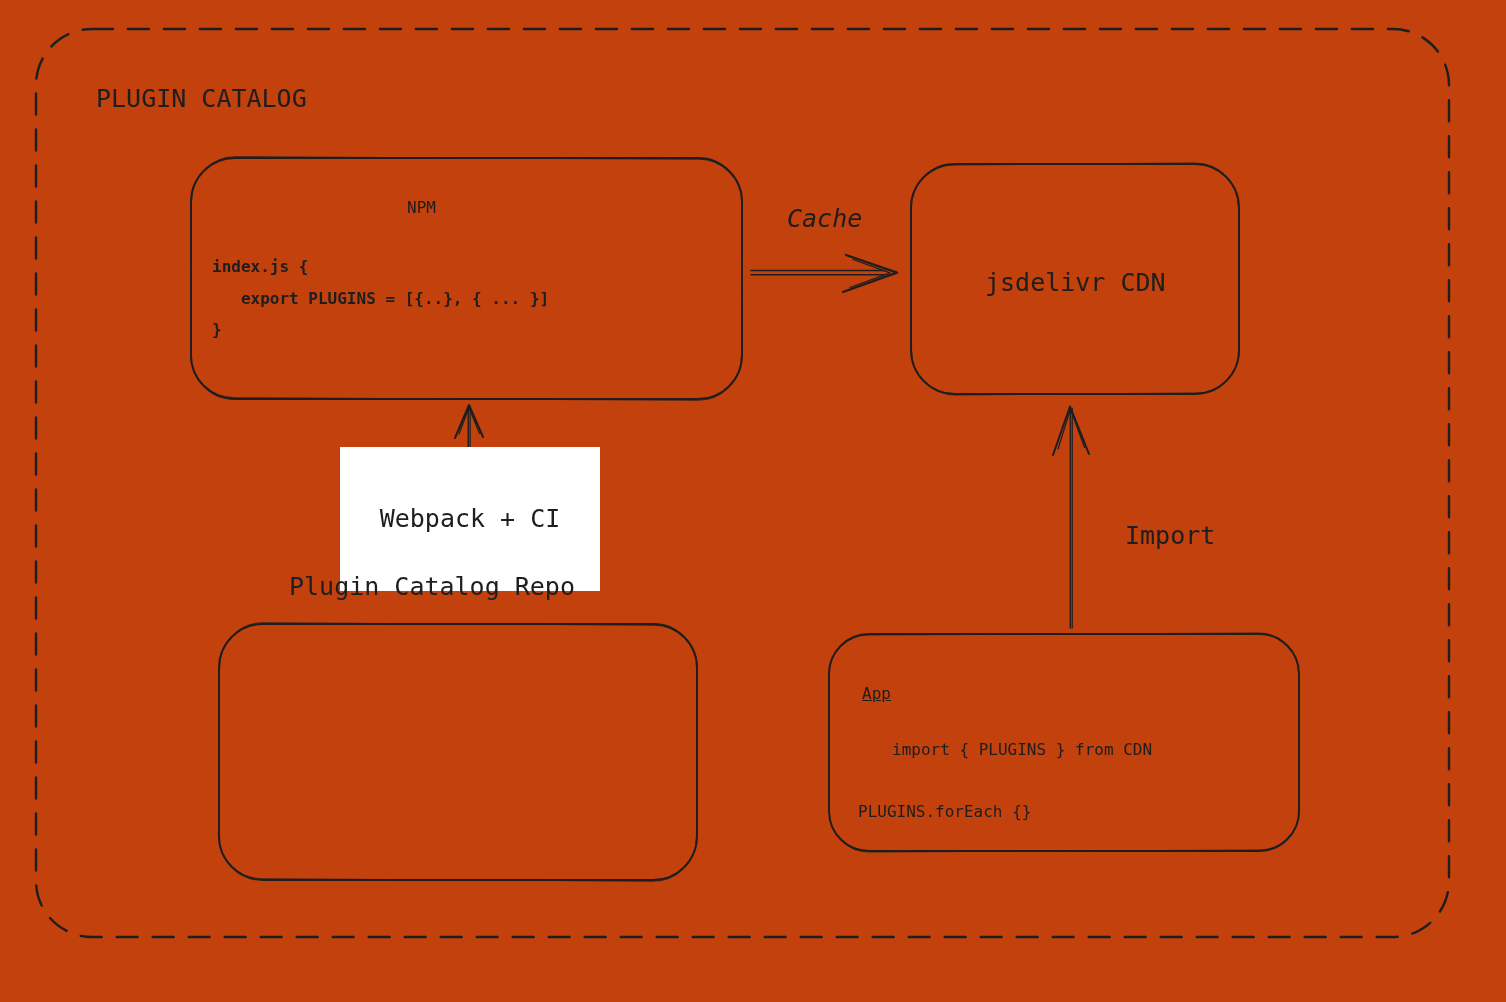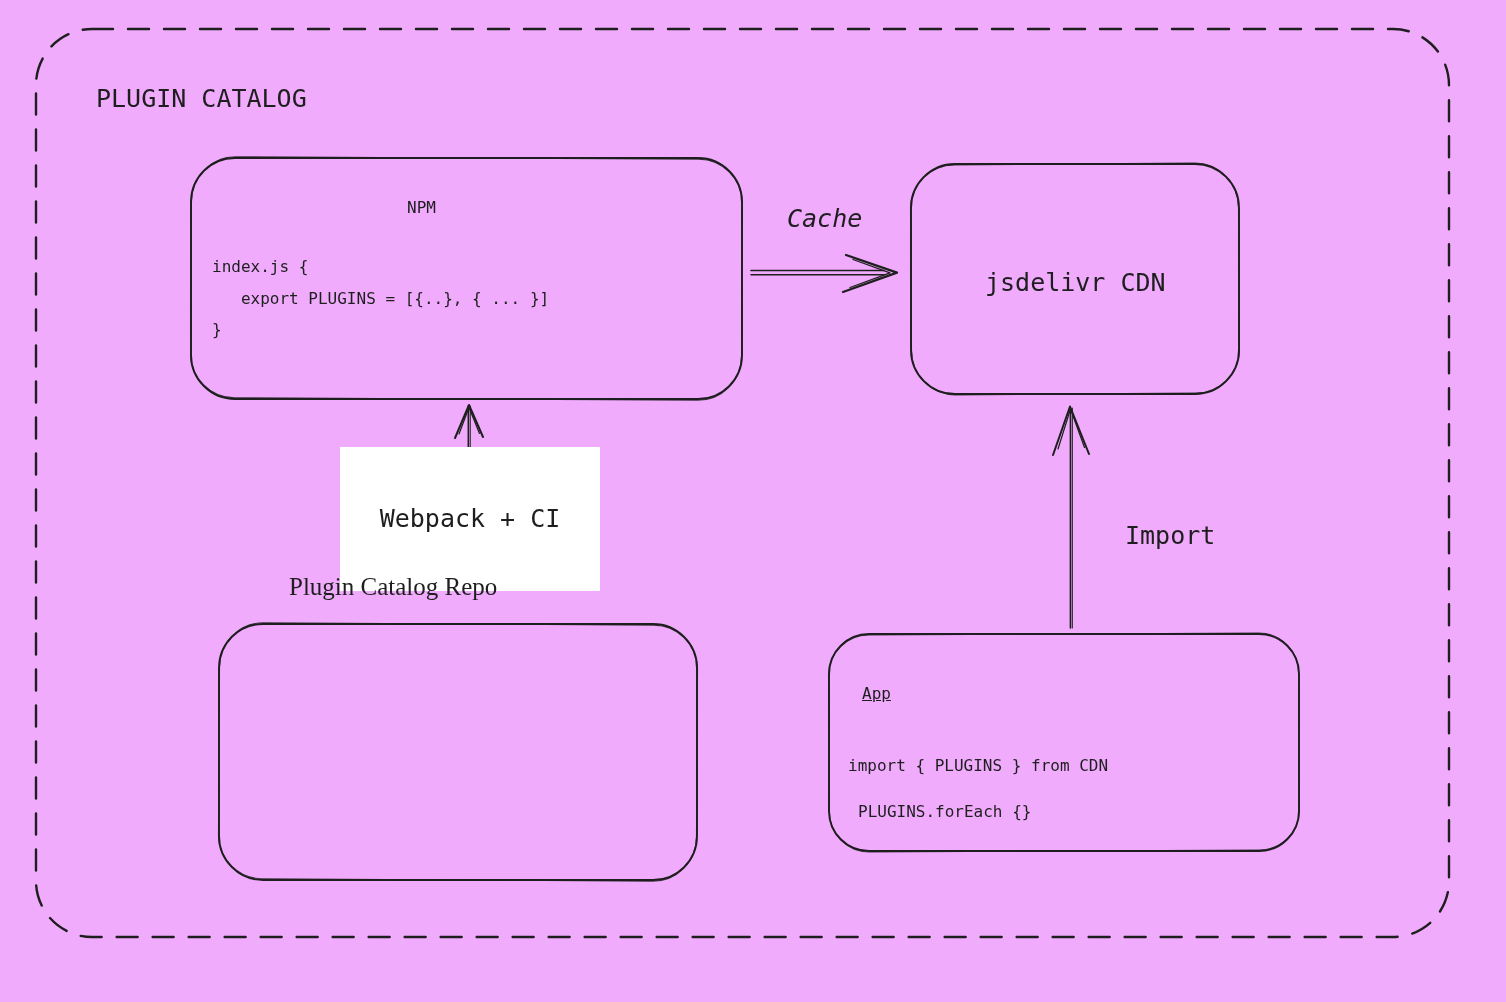--- a/index.html
+++ b/index.html
@@ -4,39 +4,39 @@
 <style>
   html, body {
     margin: 0;
     padding: 0;
     background: #ffffff;
   }
   .canvas {
     position: relative;
     width: 1506px;
     height: 1002px;
-    background: #f0abfc;
+    background: #c2410c;
     overflow: hidden;
     font-family: "DejaVu Sans Mono", "Liberation Mono", monospace;
     color: #1e1e1e;
   }
   .canvas > svg {
     position: absolute;
     left: 0;
     top: 0;
   }
   .txt {
     position: absolute;
     font-size: 25px;
     line-height: 1.25;
     white-space: pre;
     letter-spacing: 0;
   }
   .fs24 { font-size: 16px; }
-  .code { line-height: 31.5px; }
+  .code { line-height: 31.5px; font-weight: bold; }
   .center { text-align: center; }
   .label-bg { background: #ffffff; }
 </style>
 </head>
 <body>
 
 <div class="canvas">
 
   <svg width="1506" height="1002" viewBox="0 0 1506 1002">
     <g fill="none" stroke="#1e1e1e" stroke-linecap="round" stroke-linejoin="round">
@@ -98,22 +98,22 @@
   <div class="txt" style="left:787px; top:203px;font-style:italic;">Cache</div>
 
   <div class="txt" style="left:985px; top:267px;">jsdelivr CDN</div>
 
   <div class="txt center label-bg" style="left:340px; top:447px; width:260px; line-height:28px; padding:2px 0;">
     <div>Webpack + CI</div>
   </div>
 
   <div class="txt" style="left:1125px; top:520px;">Import</div>
 
-  <div class="txt" style="left:289px; top:571px;font-family:Liberation Serif, serif;">Plugin Catalog Repo</div>
+  <div class="txt" style="left:289px; top:571px;">Plugin Catalog Repo</div>
 
 
   <div class="txt fs24" style="left:862px; top:684px;text-decoration:underline;">App</div>
 
-  <div class="txt fs24" style="left:848px; top:740px;margin-top:16px;">import { PLUGINS } from CDN</div>
+  <div class="txt fs24" style="left:892px; top:740px;">import { PLUGINS } from CDN</div>
 
   <div class="txt fs24" style="left:858px; top:802px;">PLUGINS.forEach {}</div>
 
 </div>
 
 </body></html>

